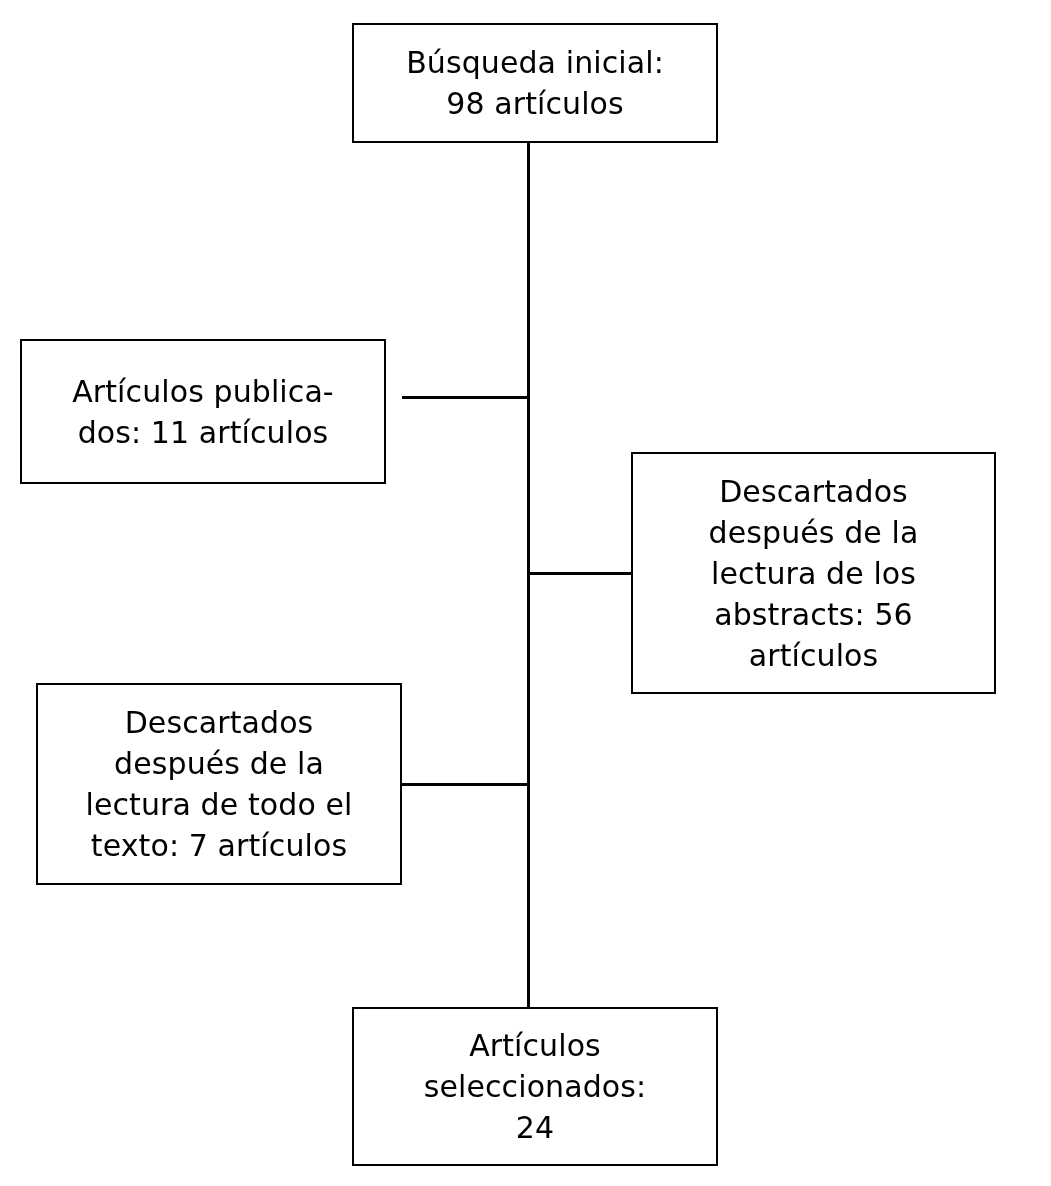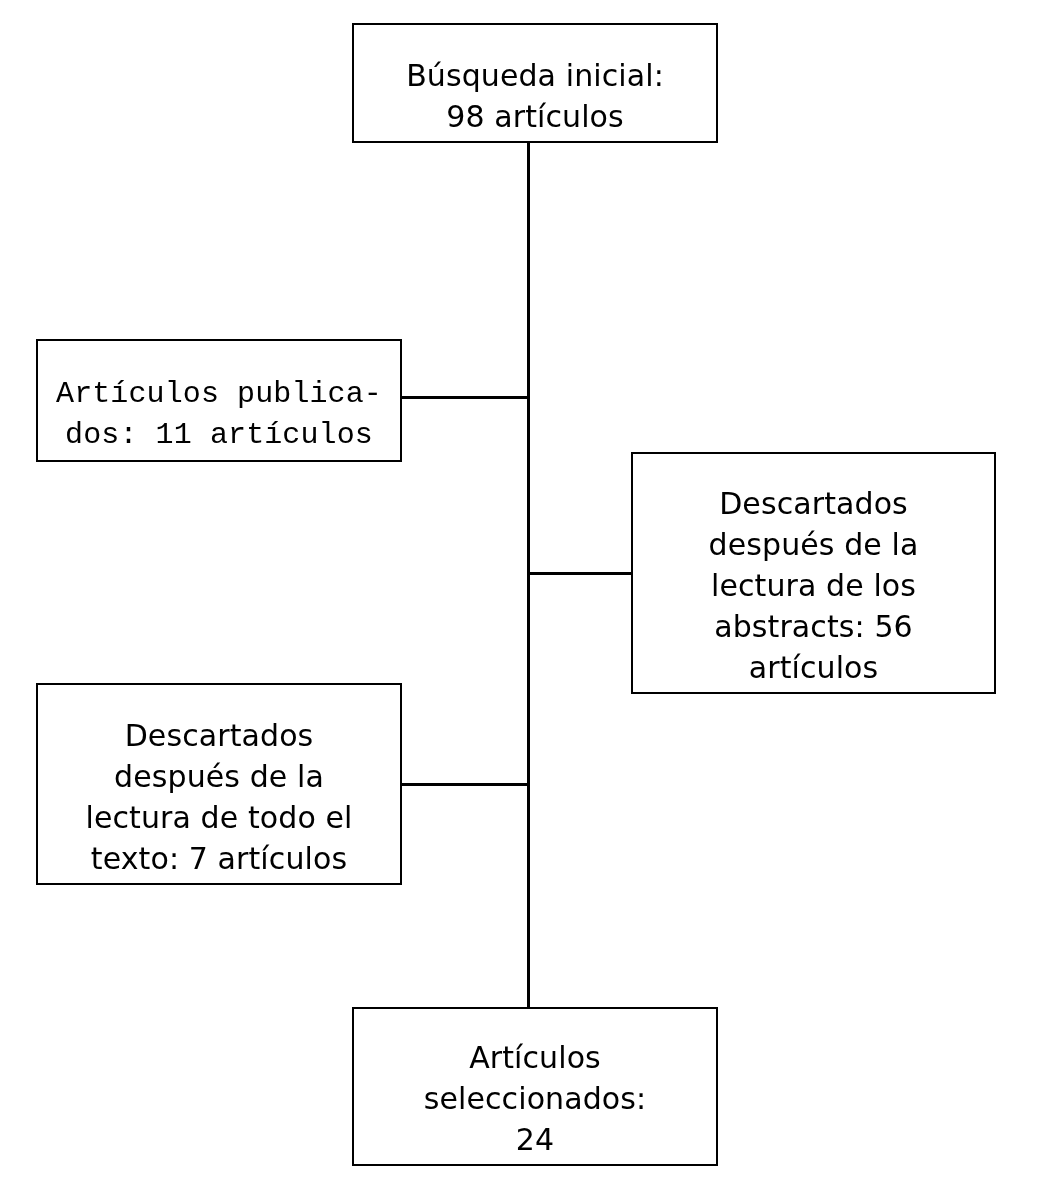--- a/index.html
+++ b/index.html
@@ -17,21 +17,21 @@
     height: 1186px;
     background: #ffffff;
     overflow: hidden;
   }
   .node {
     position: absolute;
     box-sizing: border-box;
     border: 2px solid #000000;
     background: #ffffff;
     display: flex;
-    align-items: flex-end;
+    align-items: center;
     justify-content: center;
     text-align: center;
     padding: 4px 10px;
   }
   .node-label {
     font-size: 30px;
     line-height: 41px;
     white-space: pre-line;
     color: #000000;
     letter-spacing: 0.1px;
@@ -40,25 +40,24 @@
     position: absolute;
     background: #000000;
   }
   #node-initial-search {
     left: 352px;
     top: 23px;
     width: 366px;
     height: 120px;
   }
   #node-published {
-    left: 36px;
+    left: 20px;
     top: 339px;
     width: 366px;
-    height: 123px;
-    font-family: Liberation Mono, monospace;
+    height: 145px;
   }
   #node-discarded-abstracts {
     left: 631px;
     top: 452px;
     width: 365px;
     height: 242px;
   }
   #node-discarded-fulltext {
     left: 36px;
     top: 683px;

